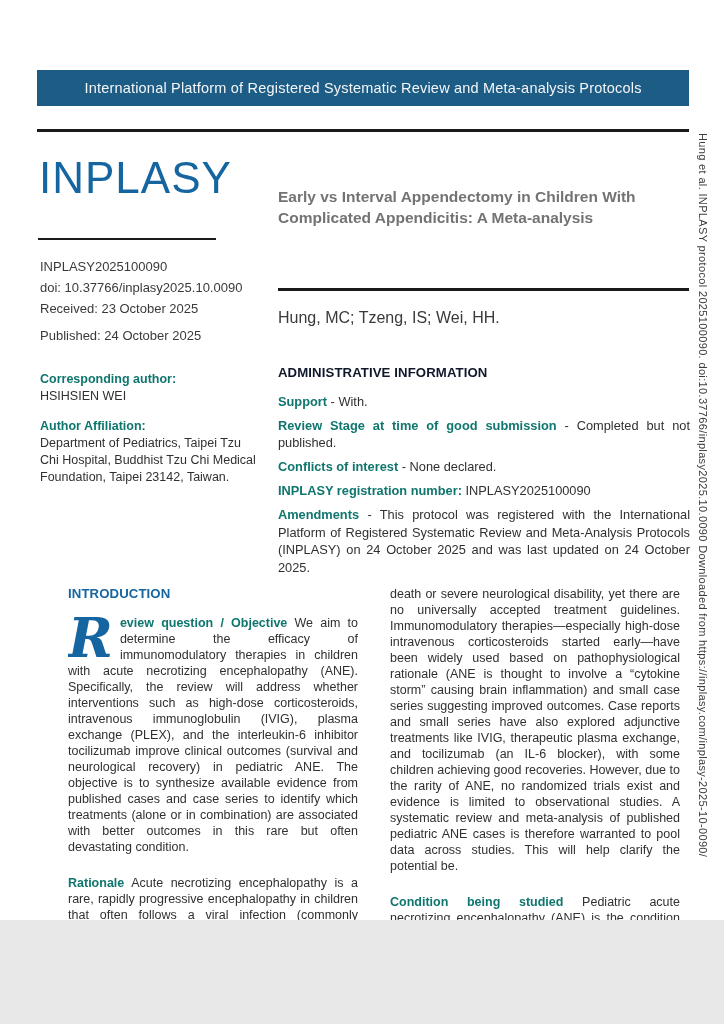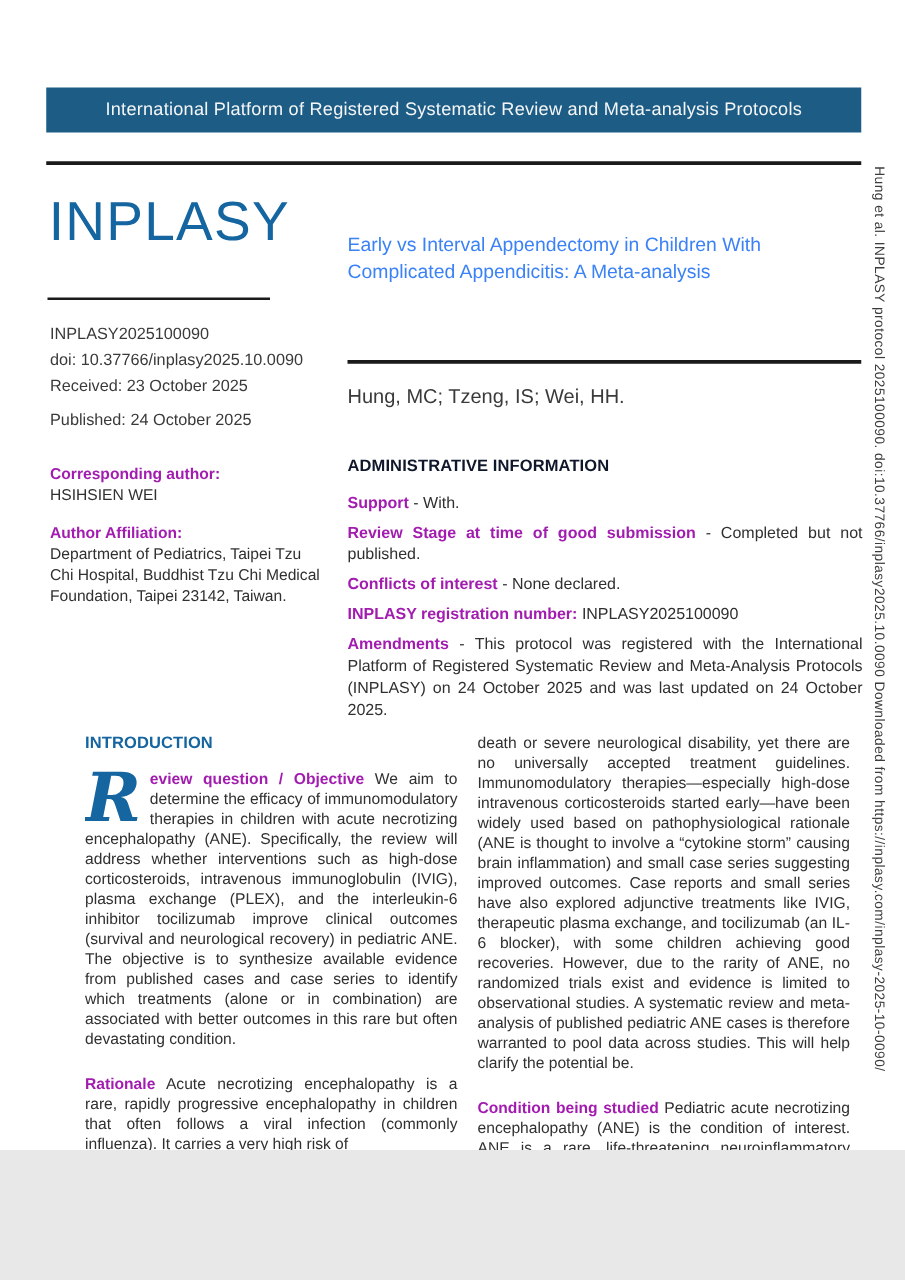--- a/index.html
+++ b/index.html
@@ -19,31 +19,31 @@
   .logo-rule  { left:38px;  top:238px; width:178px; height:2px; }
   .title-rule { left:278px; top:288px; width:411px; height:3px; }
   .footer-rule{ left:37px;  top:940px; width:652px; height:2px; }
   .logo {
     position:absolute; left:39px; top:153px;
     font-size:44px; font-weight:500; letter-spacing:1px; color:#1565a0;
   }
   .meta { position:absolute; left:40px; top:256px; width:225px; font-size:13px; line-height:21px; color:#3a3a3a; }
   .meta div.pub { margin-top:6px; }
   .title-block { position:absolute; left:278px; top:186px; width:412px; }
-  .title-block h1 { font-size:15.5px; line-height:21px; font-weight:normal; color:#3b82f6; }
+  .title-block h1 { font-size:15.5px; line-height:21px; font-weight:bold; color:#737373; }
   .authors { position:absolute; left:278px; top:309px; width:412px; font-size:16px; color:#3a3a3a; }
   .sidebar { position:absolute; left:40px; top:371px; width:218px; font-size:12.5px; line-height:17px; }
   .sidebar .lbl { display:block; }
   .sidebar .email { margin-top:11px; }
   .sidebar .affl-lbl { margin-top:13px; }
-  .lbl { color:#a21caf; font-weight:bold; }
+  .lbl { color:#0f766e; font-weight:bold; }
   .admin { position:absolute; left:278px; top:364px; width:412px; font-size:12.8px; line-height:17.5px; }
   .admin h2 { font-size:13.2px; color:#0f172a; margin-bottom:11px; letter-spacing:0.1px; }
   .admin p { margin-bottom:6.5px; text-align:justify; }
-  .intro { position:absolute; left:68px; top:586px; width:612px; height:356px; overflow:hidden; display:flex; gap:16px; }
+  .intro { position:absolute; left:68px; top:586px; width:612px; height:356px; overflow:hidden; display:flex; gap:32px; }
   .col { width:298px; font-size:12.5px; line-height:16px; }
   .intro h2 { font-size:13.2px; color:#1565a0; margin-bottom:13px; letter-spacing:0.1px; }
   .intro p { text-align:justify; }
   .intro p + p { margin-top:20px; }
   .dropcap {
     float:left; font-family:"DejaVu Serif", serif; font-style:italic; font-weight:bold;
     font-size:54px; line-height:44px; color:#1565a0; margin:1px 7px 0 0;
   }
   .footer-logo { position:absolute; left:68px; top:956px; font-size:16.5px; font-weight:bold; letter-spacing:0.5px; color:#1565a0; }
   .footer-cite { position:absolute; left:176px; top:960px; font-size:12.3px; color:#3a3a3a; }

